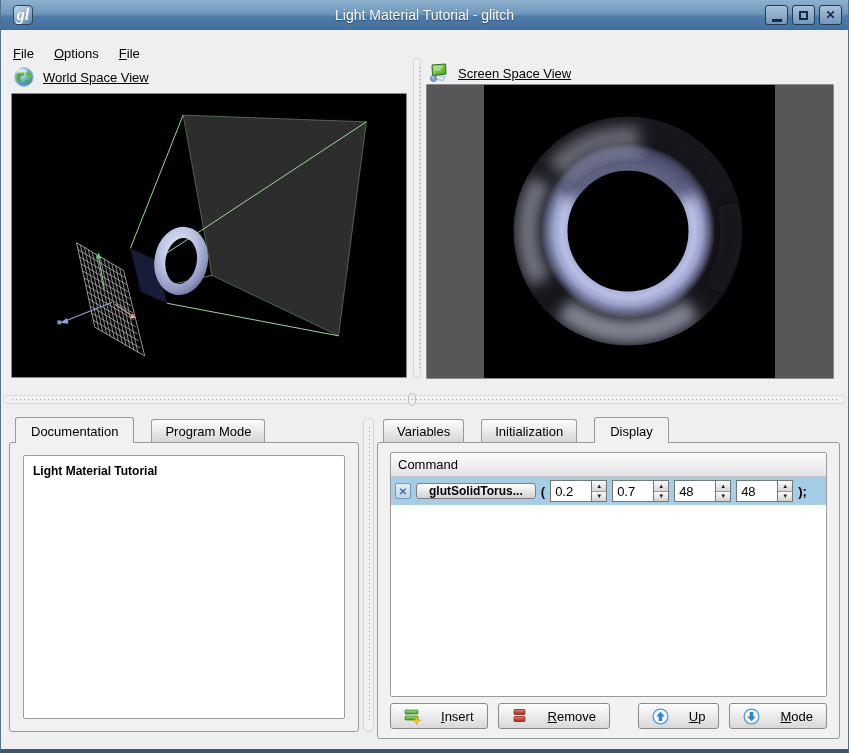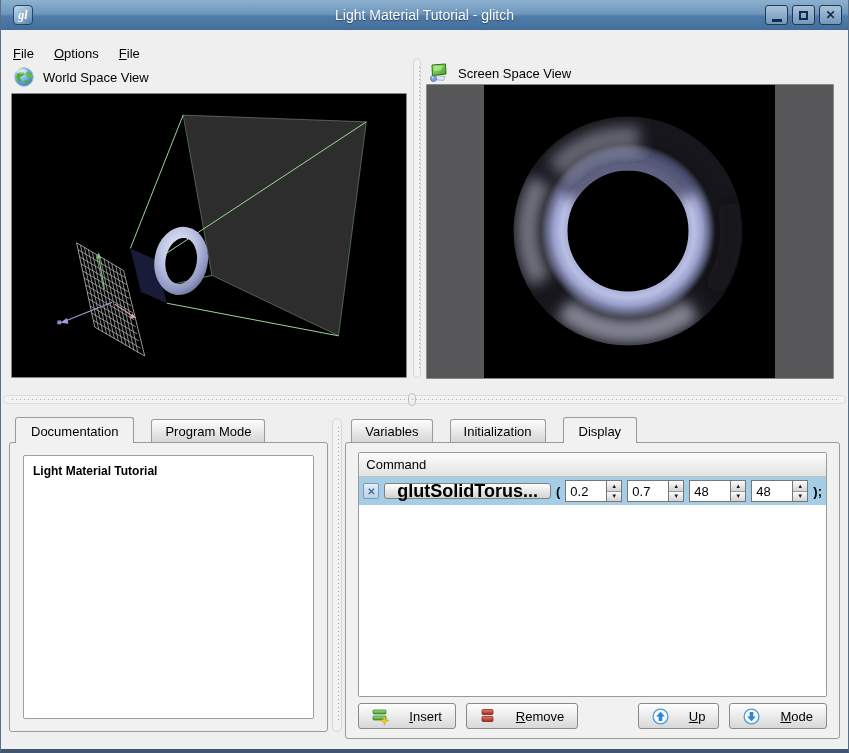--- a/index.html
+++ b/index.html
@@ -8,37 +8,37 @@
     width:849px;height:753px;position:relative;overflow:hidden;
     background:#efefef;
     border-left:1px solid #52708c;border-right:1px solid #52708c;border-bottom:4px solid #3e566e;
     font-family:"Liberation Sans", sans-serif;font-size:13px;color:#000;
   }
   
   .titlebar{height:30px;background:linear-gradient(#8db0cf 0%,#6f98bc 45%,#4f7ca8 55%,#416e9b 100%);
     display:flex;align-items:center;padding:0 6px;position:relative;}
   .app-icon{width:20px;height:20px;border-radius:4px;margin-left:6px;
     background:linear-gradient(145deg,#c3dcf0,#5a84ac);border:1px solid #28455f;
-    color:#fff;font-style:italic;font-weight:bold;font-size:12px;font-family:"Liberation Serif",serif;
+    color:#fff;font-style:italic;font-weight:bold;font-size:16px;font-family:"Liberation Serif",serif;
     display:flex;align-items:center;justify-content:center;}
   .title-text{position:absolute;left:0;right:0;text-align:center;color:#fff;font-weight:normal;
     font-size:14px;text-shadow:0 1px 1px rgba(25,45,70,.65);pointer-events:none;}
   .win-btns{margin-left:auto;display:flex;gap:4px;z-index:2;}
   .win-btn{width:23px;height:20px;border:1px solid #1f3a55;border-radius:3px;
     background:linear-gradient(#aac2d9,#7498b9);display:flex;align-items:center;justify-content:center;
     color:#122c4c;font-weight:bold;font-size:12px;cursor:default;}
   .glyph-min{width:10px;height:3px;background:#122c4c;margin-top:10px;}
   .glyph-max{width:9px;height:9px;border:2px solid #122c4c;}
   
   .menubar{height:26px;display:flex;align-items:center;gap:20px;padding:0 12px;background:#efefef;}
   .menu-item{cursor:default;margin-top:21px;}
   .mn{display:inline-block;}
   .mn::first-letter{text-decoration:underline;}
   
-  .views-row{display:flex;padding:0 14px 11px 10px;height:333px;}
+  .views-row{display:flex;padding:0 14px 11px 10px;height:333px;text-decoration:underline;}
   .view-col{display:flex;flex-direction:column;}
   .view-header{height:38px;display:flex;align-items:center;gap:8px;padding:6px 0 0 2px;}
   .view-header svg{flex:0 0 auto;}
   .canvas{border:1px solid #888;border-radius:1px;}
   .canvas-world{width:396px;height:295px;background:#000;}
   .canvas-screen{width:408px;height:295px;background-color:#57575a;
     background-image:radial-gradient(#656567 18%,transparent 20%),radial-gradient(#454548 18%,transparent 20%);
     background-size:4px 4px;background-position:0 0,2px 2px;}
   .vsplit{width:11px;align-self:stretch;margin:2px 5px 0 6px;background:#f2f2f2;
     border:1px solid #d7d7d7;border-radius:5px;position:relative;}
@@ -67,21 +67,21 @@
   
   .cmd-panel{flex:1;margin:9px 12px 4px 12px;background:#fff;border:1px solid #9a9a9a;border-radius:2px;
     display:flex;flex-direction:column;overflow:hidden;}
   .cmd-header{height:24px;background:linear-gradient(#fcfcfc,#e3e3e3);border-bottom:1px solid #c2c2c2;
     display:flex;align-items:center;padding-left:7px;}
   .cmd-row{height:28px;background:#a6cde6;display:flex;align-items:center;gap:5px;padding:0 4px;}
   .cmd-check{width:16px;height:16px;border:1px solid #7b99b7;border-radius:2px;
     background:linear-gradient(#e3eef8,#bdd3e6);color:#3a6da0;font-size:10px;font-weight:bold;
     display:flex;align-items:center;justify-content:center;}
   .cmd-name-btn{height:16px;border:1px solid #808080;border-radius:3px;padding:0 12px;
-    background:linear-gradient(#ffffff,#d2d2d2);font-weight:bold;font-size:18px;display:flex;align-items:center;cursor:default;}
+    background:linear-gradient(#ffffff,#d2d2d2);font-weight:bold;font-size:12px;display:flex;align-items:center;cursor:default;}
   .paren{font-weight:bold;}
   .spin{display:flex;height:22px;}
   .spin-field{width:41px;background:#fff;border:1px solid #767676;border-right:none;
     padding:2px 4px;font-size:13px;display:flex;align-items:center;}
   .spin-btns{width:16px;display:flex;flex-direction:column;border:1px solid #767676;}
   .spin-btn{flex:1;background:linear-gradient(#fbfbfb,#d4d4d4);display:flex;align-items:center;justify-content:center;
     font-size:6px;color:#1a1a1a;cursor:default;}
   .spin-btn:first-child{border-bottom:1px solid #9a9a9a;}
   .cmd-body{flex:1;background:#fff;}
   

